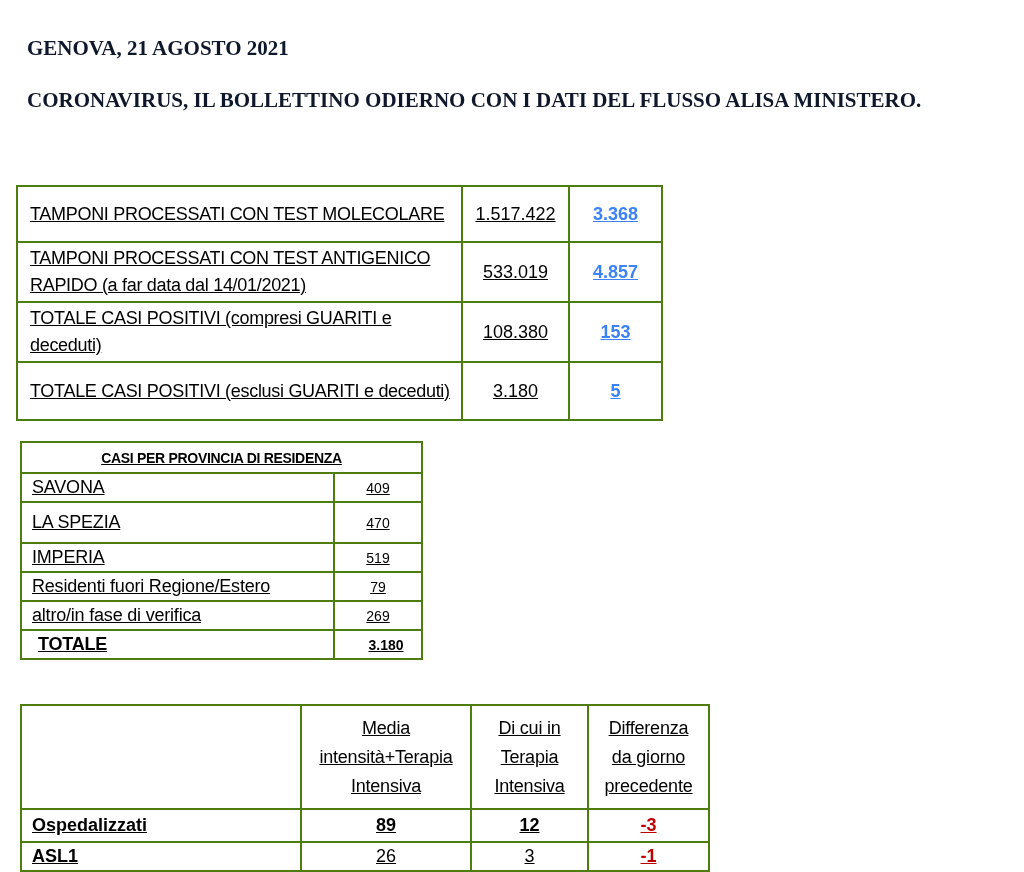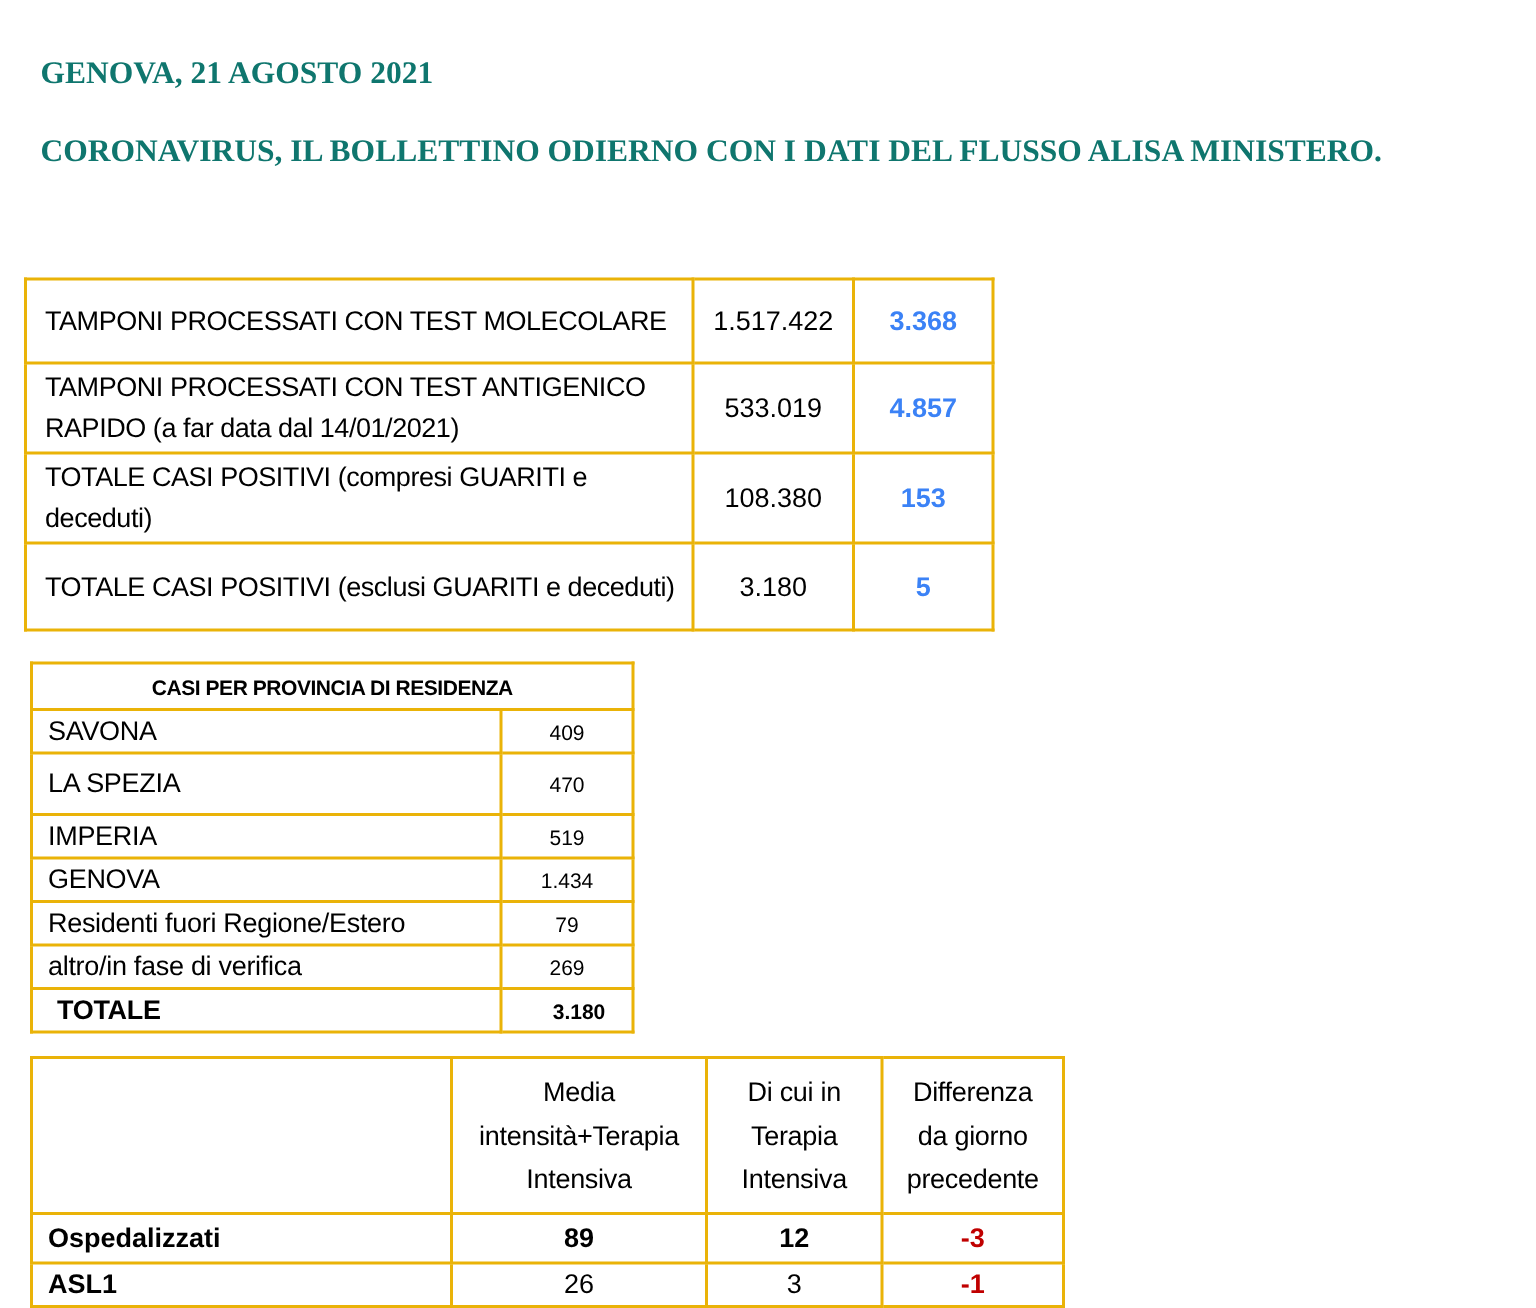--- a/index.html
+++ b/index.html
@@ -4,27 +4,27 @@
 <style>
   * { margin:0; padding:0; box-sizing:border-box; }
   html,body { background:#ffffff; }
   body {
     width:1024px; height:872px; position:relative; overflow:hidden;
     font-family:"Liberation Sans", sans-serif; color:#000;
   }
   .doc-title {
     position:absolute; left:27px;
     font-family:"Liberation Serif", serif; font-weight:bold;
-    font-size:21px; color:#0f766e; white-space:nowrap;
+    font-size:21px; color:#0f172a; white-space:nowrap;
   }
   #title1 { top:36px; }
   #title2 { top:88px; }
 
   table { border-collapse:collapse; table-layout:fixed; position:absolute; background:#fff; }
-  td { border:2px solid #eab308; vertical-align:middle; overflow:hidden; }
+  td { border:2px solid #4d7c0f; vertical-align:middle; overflow:hidden;text-decoration:underline; }
 
   
   #tamponi { left:16px; top:185px; width:645px; }
   #tamponi td.lbl {
     text-align:left; padding:2px 6px 2px 12px;
     font-size:18px; letter-spacing:-0.3px; line-height:27px;
   }
   #tamponi td.num { text-align:center; font-size:18px; }
   #tamponi td.delta { text-align:center; font-size:18px; font-weight:bold; color:#3b82f6; }
 
@@ -103,24 +103,20 @@
   </tr>
   <tr style="height:41px">
     <td class="lbl">LA SPEZIA</td>
     <td class="num">470</td>
   </tr>
   <tr style="height:29px">
     <td class="lbl">IMPERIA</td>
     <td class="num">519</td>
   </tr>
   <tr style="height:29px">
-    <td class="lbl">GENOVA</td>
-    <td class="num">1.434</td>
-  </tr>
-  <tr style="height:29px">
     <td class="lbl">Residenti fuori Regione/Estero</td>
     <td class="num">79</td>
   </tr>
   <tr style="height:29px">
     <td class="lbl">altro/in fase di verifica</td>
     <td class="num">269</td>
   </tr>
   <tr class="total" style="height:29px">
     <td class="lbl">TOTALE</td>
     <td class="num">3.180</td>

